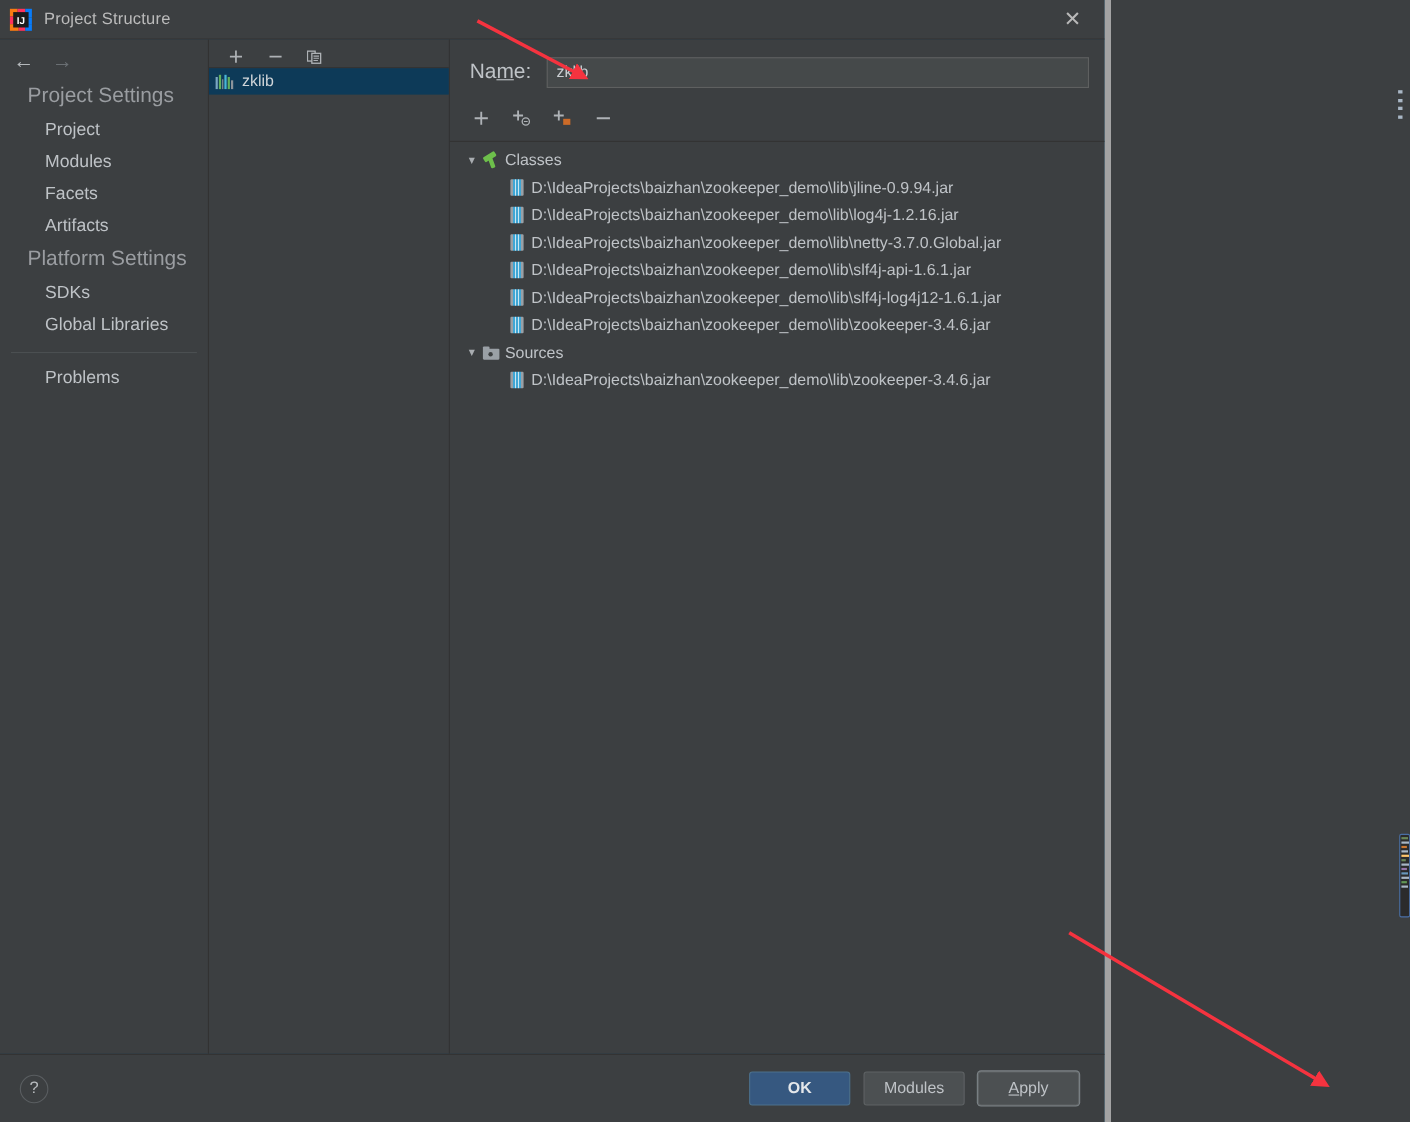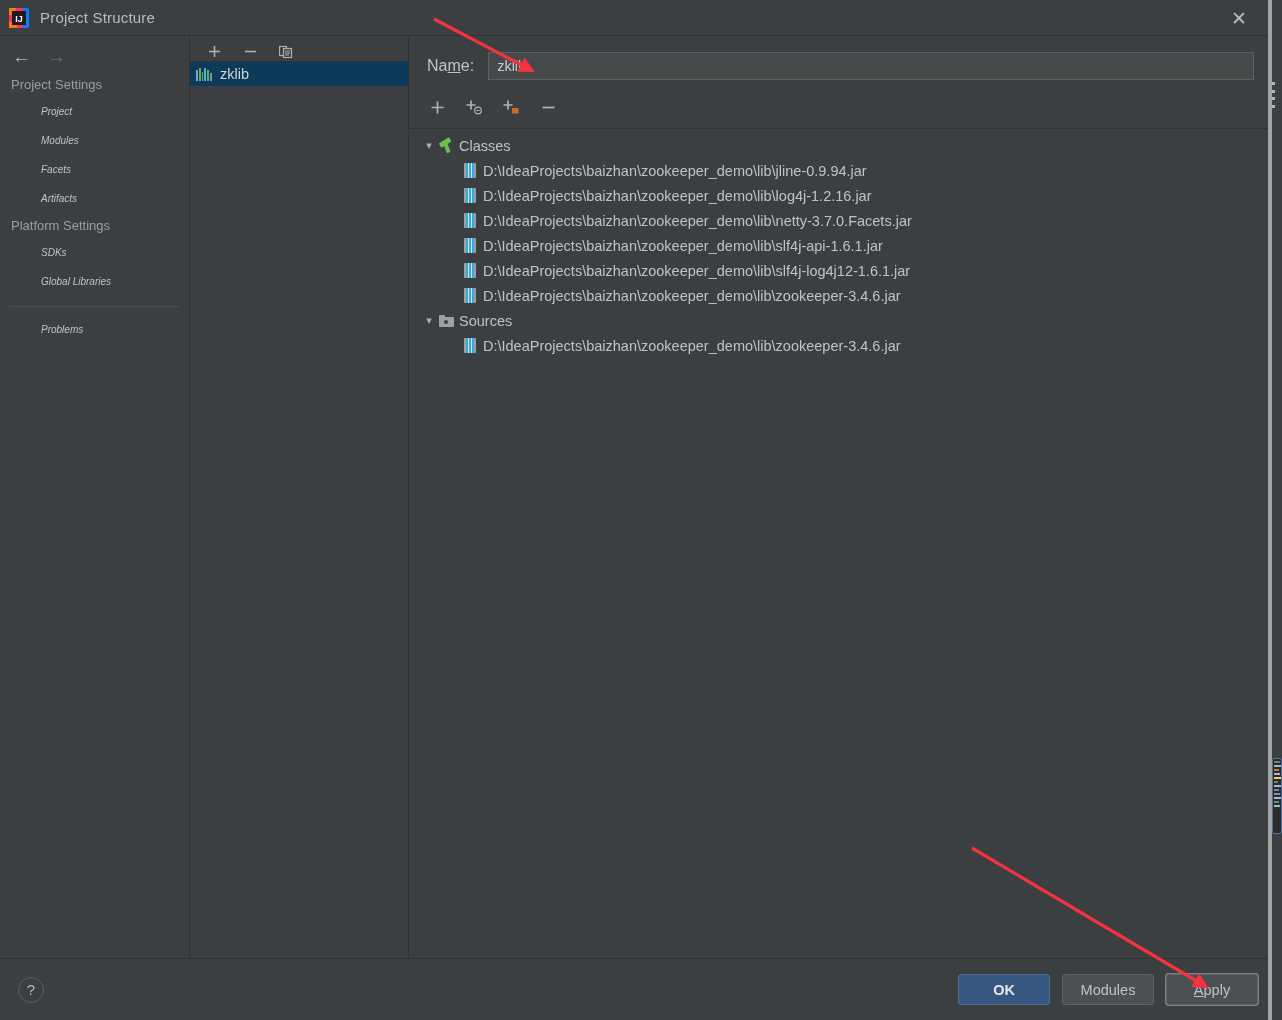--- a/index.html
+++ b/index.html
@@ -28,23 +28,23 @@
     border: 1px solid #4a6fa5;
     border-radius: 2px;
     overflow: hidden;
     padding: 2px 1px;
   }
   .minimap i { display:block; height:2px; margin-bottom:2px; }
 
   
   #dialog {
     position: absolute; left: 0; top: 0;
-    width: 1272px; height: 1020px;
+    width: 1010px; height: 1020px;
     background: #0c4a6e;
-    border-right: 4px solid #a3a3a3;
+    border-right: 6px solid #a3a3a3;
   }
 
   
   #titlebar {
     position: relative;
     height: 36px;
     background: #3c3f41;
     border-bottom: 1px solid #323232;
     display: flex; align-items: center;
   }
@@ -81,30 +81,29 @@
     display: flex; align-items: center; gap: 16px;
     padding: 0 12px;
     margin-top: 4px;
   }
   .nav-arrow { font-size: 19px; line-height: 1; cursor: pointer; }
   .nav-arrow.enabled  { color: #b4b8bb; }
   .nav-arrow.disabled { color: #6a6f73; }
 
   .nav-group {
     color: #9a9da1;
-    font-size: 13px;
-    padding: 5px 0 5px 11px;
+    font-size: 19px;
+    padding: 5px 0 5px 25px;
   }
   .nav-item {
     color: #bfc3c7;
-    font-size: 10px;
+    font-size: 16px;
     padding: 5px 0 5px 41px;
     cursor: pointer;
     line-height: 19px;
-    font-style: italic;
   }
   .nav-item.selected { background: #4b6eaf; color: #d8dde2; }
   .nav-sep { height:1px; background:#4b4f51; margin: 10px 10px 8px 10px; }
 
   
   #lib-col {
     width: 219px; flex: none;
     background: #3c3f41;
     border-right: 1px solid #323232;
     display: flex; flex-direction: column;
@@ -140,21 +139,21 @@
     flex: 1;
     background: #3c3f41;
     display: flex; flex-direction: column;
     min-width: 0;
   }
   #name-row {
     display: flex; align-items: center;
     padding: 16px 14px 14px 18px;
     gap: 14px;
   }
-  #name-label { color: #bfc3c7; font-size: 16px; white-space: nowrap; }
+  #name-label { color: #bfc3c7; font-size: 19px; white-space: nowrap; }
   #name-label u { text-decoration: underline; }
   #name-input {
     flex: 1;
     height: 28px;
     background: #45494a;
     border: 1px solid #5e6060;
     color: #c9cdd1;
     font-family: "Liberation Sans", sans-serif;
     font-size: 14.5px;
     padding: 0 8px;
@@ -228,21 +227,21 @@
   #help-btn {
     margin-left: 18px;
     width: 26px; height: 26px;
     border: 1px solid #5a5e61;
     border-radius: 50%;
     color: #b7bbbe; font-size: 15px;
     display:flex; align-items:center; justify-content:center;
     cursor: pointer;
   }
   #footer-actions {
-    margin-left: auto; margin-right: 10px;
+    margin-left: auto; margin-right: 23px;
     display: flex; gap: 12px; align-items: flex-start;
   }
   .btn {
     min-width: 92px; height: 31px;
     border-radius: 3px;
     font-size: 14.5px;
     font-family: "Liberation Sans", sans-serif;
     display:flex; align-items:center; justify-content:center;
     cursor: pointer;
   }
@@ -412,21 +411,21 @@
         <div class="tree-row child">
           <span class="t-icon">
               <span class="jar"></span>
             </span>
           <span class="t-label">D:\IdeaProjects\baizhan\zookeeper_demo\lib\log4j-1.2.16.jar</span>
         </div>
         <div class="tree-row child">
           <span class="t-icon">
               <span class="jar"></span>
             </span>
-          <span class="t-label">D:\IdeaProjects\baizhan\zookeeper_demo\lib\netty-3.7.0.Facets.jar</span>
+          <span class="t-label">D:\IdeaProjects\baizhan\zookeeper_demo\lib\netty-3.7.0.Global.jar</span>
         </div>
         <div class="tree-row child">
           <span class="t-icon">
               <span class="jar"></span>
             </span>
           <span class="t-label">D:\IdeaProjects\baizhan\zookeeper_demo\lib\slf4j-api-1.6.1.jar</span>
         </div>
         <div class="tree-row child">
           <span class="t-icon">
               <span class="jar"></span>

